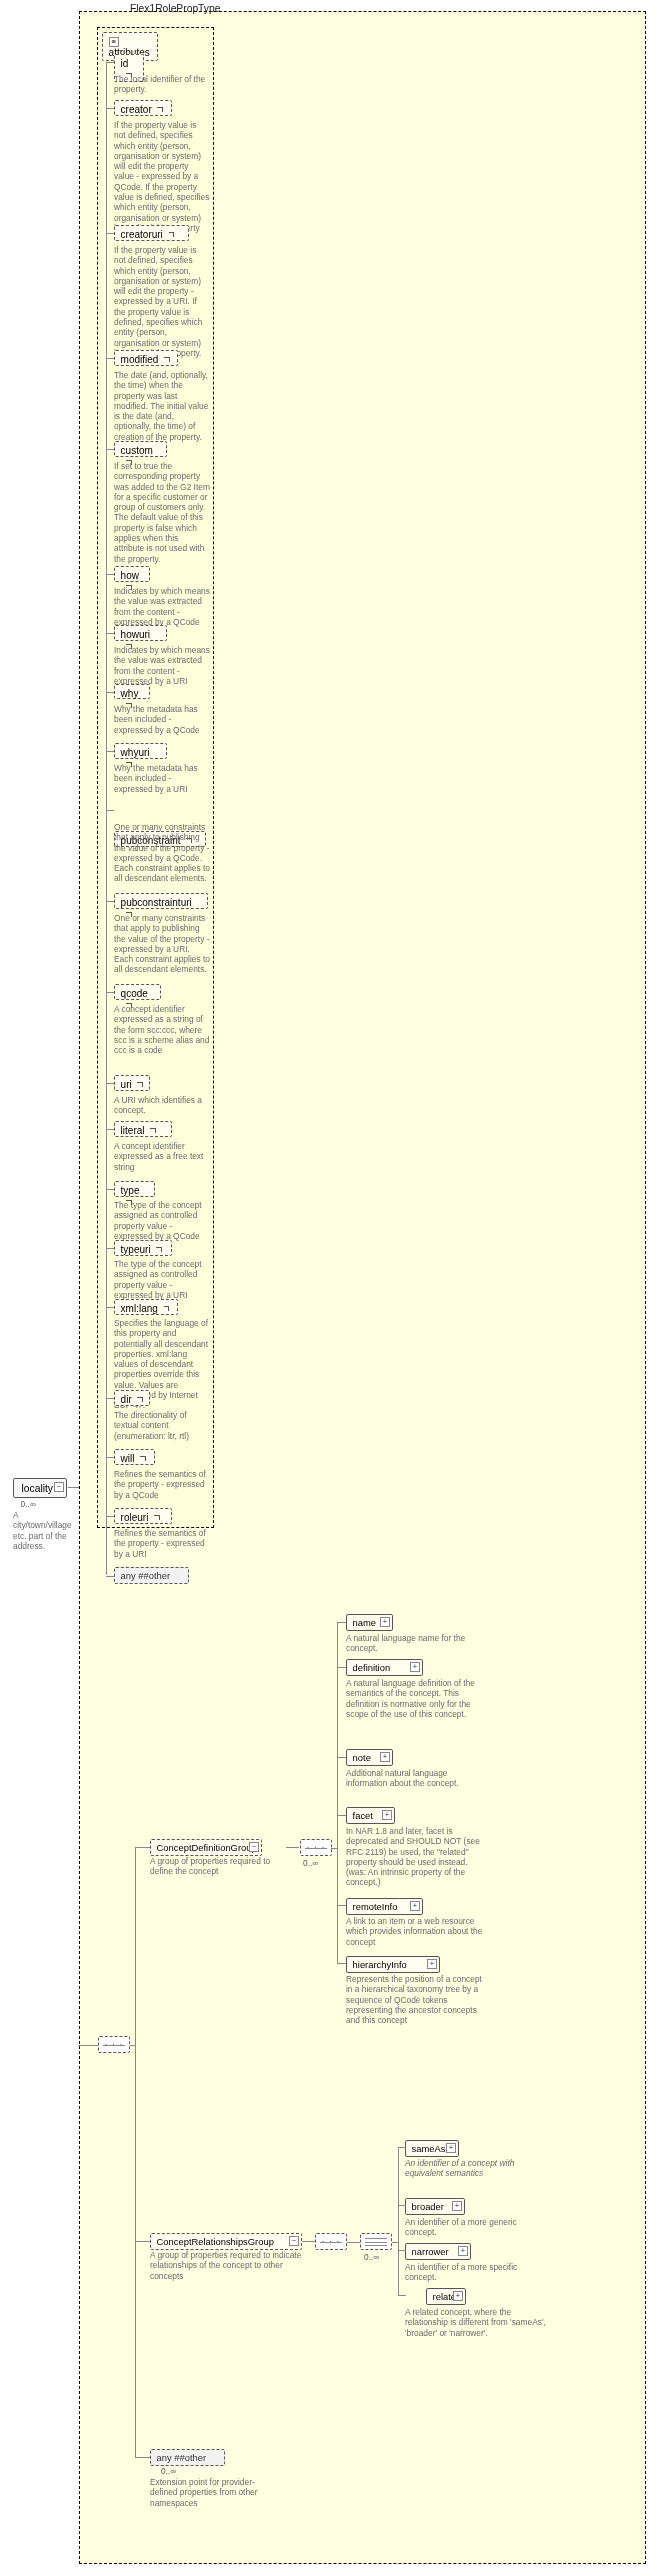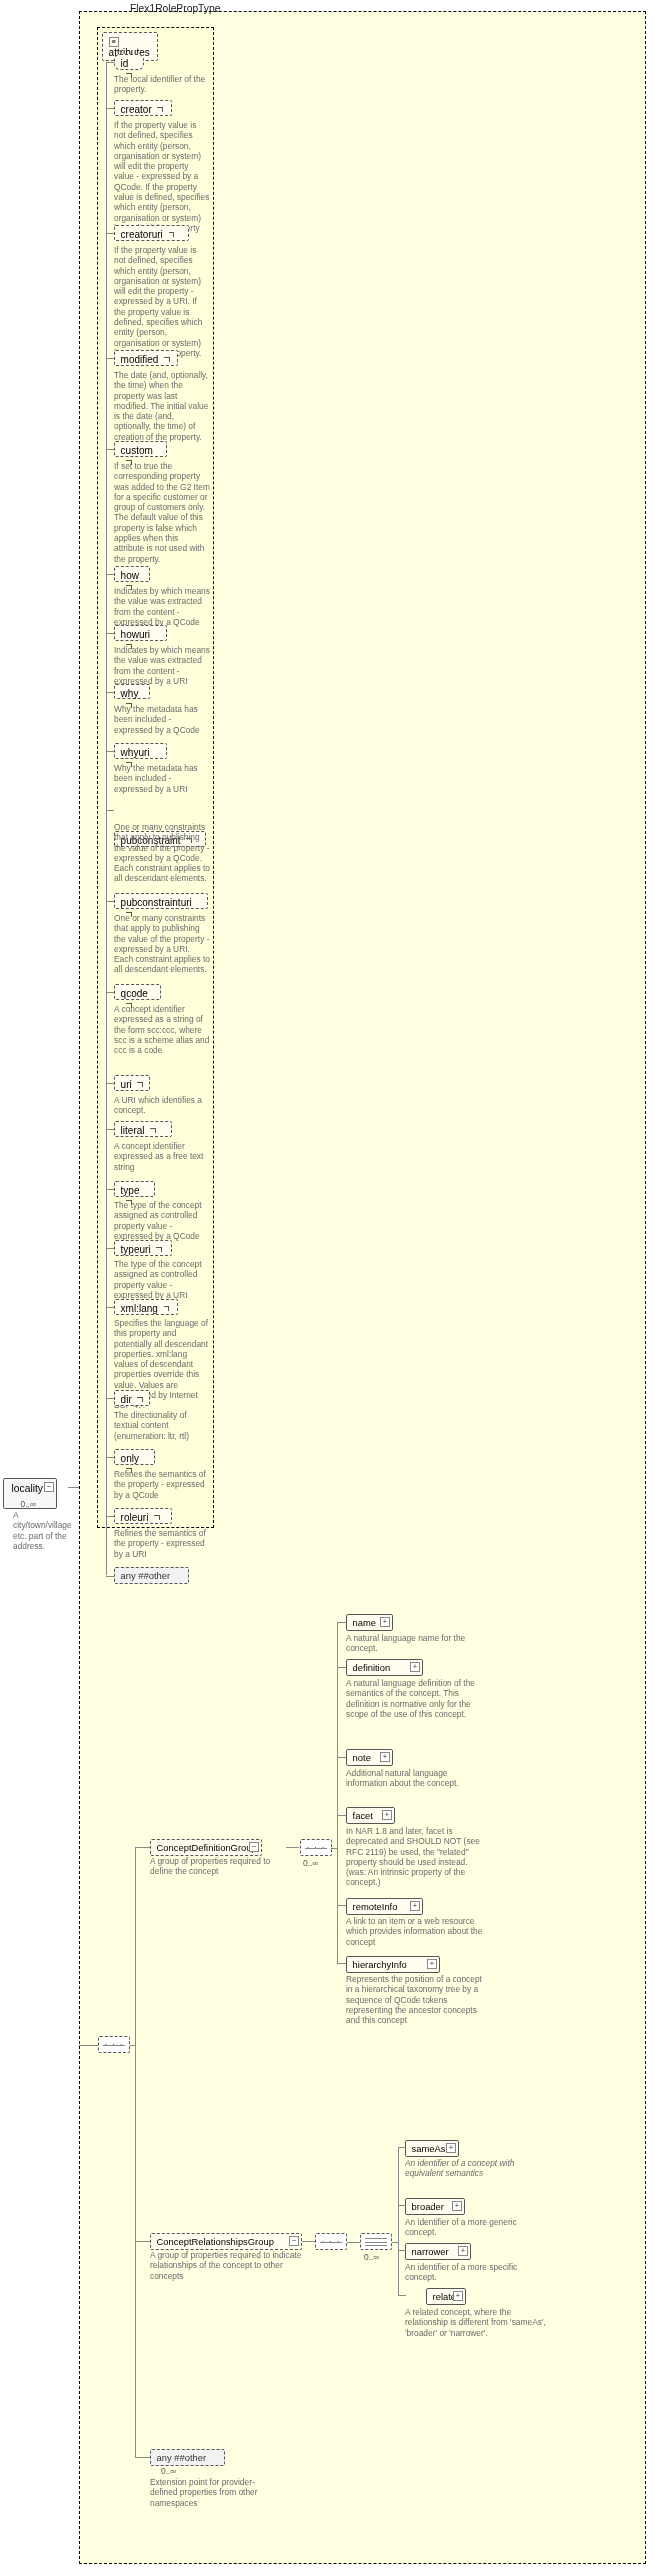--- a/index.html
+++ b/index.html
@@ -199,29 +199,29 @@
 
   <div class="panel" style="left:79px; top:11.3px; width:567px; height:2553px;"></div>
   <span class="panel-label" style="left:86px; top:2.8px;padding-left:44px;">Flex1RolePropType</span>
 
   <div class="panel" style="left:97px; top:27px; width:117px; height:1501px; background:rgba(255,255,200,0.2);"></div>
   <span class="attr" style="left:102px; top:32px; width:56px;">
     <span style="display:inline-block;width:8.4px;height:8.4px;border:0.9px solid #888;margin-right:3.8px;font-size:7.5px;line-height:7.5px;text-align:center;">≡</span>
     <span>attributes</span>
   </span>
 
-  <div class="main-node" style="left:3px; top:1478px; width:54px; height:31px;">
+  <div class="main-node" style="left:13px; top:1478px; width:54px; height:20px;">
     <span class="attr-name">locality</span>
     <span class="attr-type">−</span>
   </div>
   <span class="occ" style="left:20.6px; top:1499px;">0..∞</span>
   <div class="attr-desc" style="left:13px; top:1510px; width:66px;">A city/town/village etc. part of the address.</div>
 
   <div id="attrs-container">
-      <div class="attr" style="left: 114px; top: 54px; width: 30px; height: 16px; border-radius: 6px;"><span class="attr-name">id</span><span class="corner"></span></div>
+      <div class="attr" style="left: 114px; top: 54px; width: 30px; height: 28px;"><span class="attr-name">id</span><span class="corner"></span></div>
       <div class="attr-desc" style="left: 114px; top: 74px; width: 96px;">The local identifier of the property.</div>
       <div class="attr" style="left: 114px; top: 100px; width: 58px; height: 16px;"><span class="attr-name">creator</span><span class="corner"></span></div>
       <div class="attr-desc" style="left: 114px; top: 120px; width: 96px;">If the property value is not defined, specifies which entity (person, organisation or system) will edit the property value - expressed by a QCode. If the property value is defined, specifies which entity (person, organisation or system) has edited the property value.</div>
       <div class="attr" style="left: 114px; top: 225px; width: 75px; height: 16px;"><span class="attr-name">creatoruri</span><span class="corner"></span></div>
       <div class="attr-desc" style="left: 114px; top: 245px; width: 96px;">If the property value is not defined, specifies which entity (person, organisation or system) will edit the property - expressed by a URI. If the property value is defined, specifies which entity (person, organisation or system) has edited the property.</div>
       <div class="attr" style="left: 114px; top: 350px; width: 64px; height: 16px;"><span class="attr-name">modified</span><span class="corner"></span></div>
       <div class="attr-desc" style="left: 114px; top: 370px; width: 96px;">The date (and, optionally, the time) when the property was last modified. The initial value is the date (and, optionally, the time) of creation of the property.</div>
       <div class="attr" style="left: 114px; top: 441px; width: 53px; height: 16px;"><span class="attr-name">custom</span><span class="corner"></span></div>
       <div class="attr-desc" style="left: 114px; top: 461px; width: 96px;">If set to true the corresponding property was added to the G2 Item for a specific customer or group of customers only. The default value of this property is false which applies when this attribute is not used with the property.</div>
       <div class="attr" style="left: 114px; top: 566px; width: 36px; height: 16px;"><span class="attr-name">how</span><span class="corner"></span></div>
@@ -243,21 +243,21 @@
       <div class="attr" style="left: 114px; top: 1121px; width: 58px; height: 16px;"><span class="attr-name">literal</span><span class="corner"></span></div>
       <div class="attr-desc" style="left: 114px; top: 1141px; width: 96px;">A concept identifier expressed as a free text string</div>
       <div class="attr" style="left: 114px; top: 1181px; width: 41px; height: 16px;"><span class="attr-name">type</span><span class="corner"></span></div>
       <div class="attr-desc" style="left: 114px; top: 1200px; width: 96px;">The type of the concept assigned as controlled property value - expressed by a QCode</div>
       <div class="attr" style="left: 114px; top: 1240px; width: 58px; height: 16px;"><span class="attr-name">typeuri</span><span class="corner"></span></div>
       <div class="attr-desc" style="left: 114px; top: 1259px; width: 96px;">The type of the concept assigned as controlled property value - expressed by a URI</div>
       <div class="attr" style="left: 114px; top: 1299px; width: 64px; height: 16px;"><span class="attr-name">xml:lang</span><span class="corner"></span></div>
       <div class="attr-desc" style="left: 114px; top: 1318px; width: 96px;">Specifies the language of this property and potentially all descendant properties. xml:lang values of descendant properties override this value. Values are determined by Internet BCP 47.</div>
       <div class="attr" style="left: 114px; top: 1390px; width: 36px; height: 16px;"><span class="attr-name">dir</span><span class="corner"></span></div>
       <div class="attr-desc" style="left: 114px; top: 1410px; width: 96px;">The directionality of textual content (enumeration: ltr, rtl)</div>
-      <div class="attr" style="left: 114px; top: 1449px; width: 41px; height: 16px;"><span class="attr-name">only</span><span class="corner"></span></div>
+      <div class="attr" style="left: 114px; top: 1449px; width: 41px; height: 16px;"><span class="attr-name">will</span><span class="corner"></span></div>
       <div class="attr-desc" style="left: 114px; top: 1469px; width: 96px;">Refines the semantics of the property - expressed by a QCode</div>
       <div class="attr" style="left: 114px; top: 1508px; width: 58px; height: 16px;"><span class="attr-name">roleuri</span><span class="corner"></span></div>
       <div class="attr-desc" style="left: 114px; top: 1528px; width: 96px;">Refines the semantics of the property - expressed by a URI</div>
       <div class="any-box" style="left: 114px; top: 1567px; width: 75px;">any ##other</div>
       <div class="vline" style="left: 106px; top: 62px; height: 1513px;"></div>
       <div class="hline" style="left: 106px; top: 62px; width: 8.4px;"></div>
       <div class="hline" style="left: 106px; top: 108px; width: 8.4px;"></div>
       <div class="hline" style="left: 106px; top: 233px; width: 8.4px;"></div>
       <div class="hline" style="left: 106px; top: 358px; width: 8.4px;"></div>
       <div class="hline" style="left: 106px; top: 449px; width: 8.4px;"></div>

